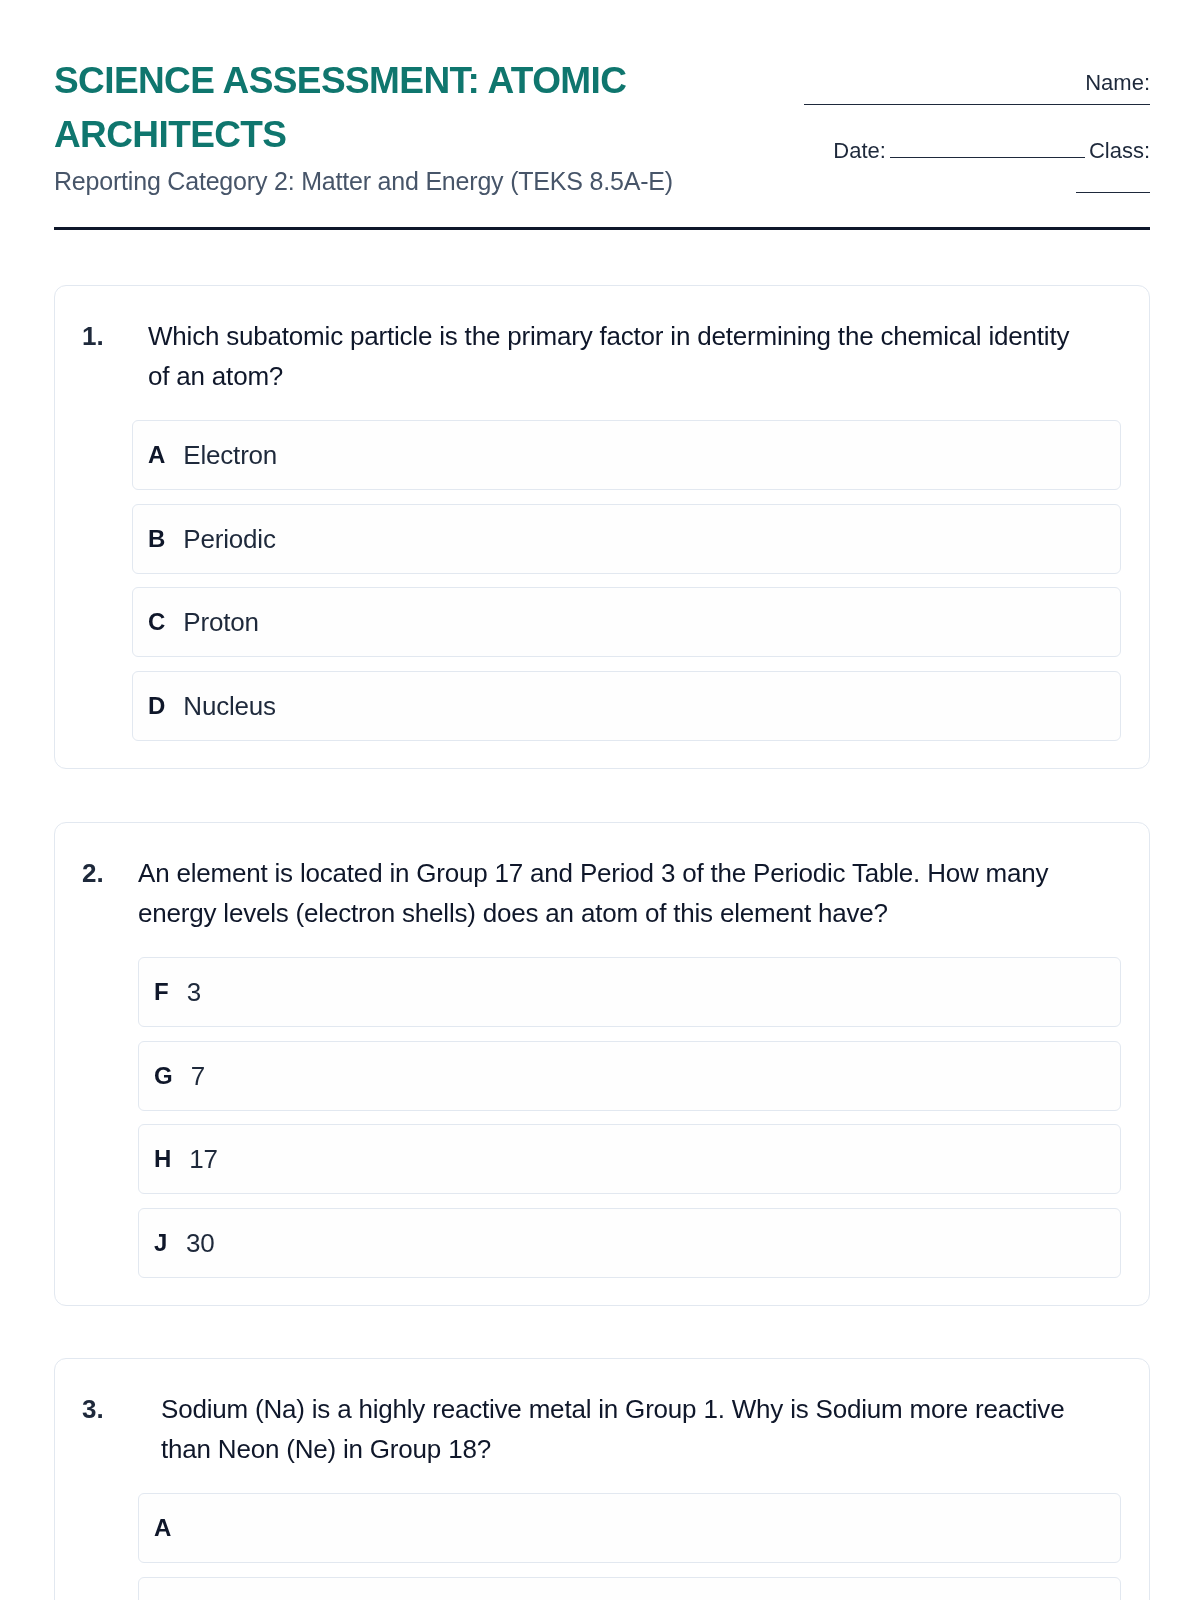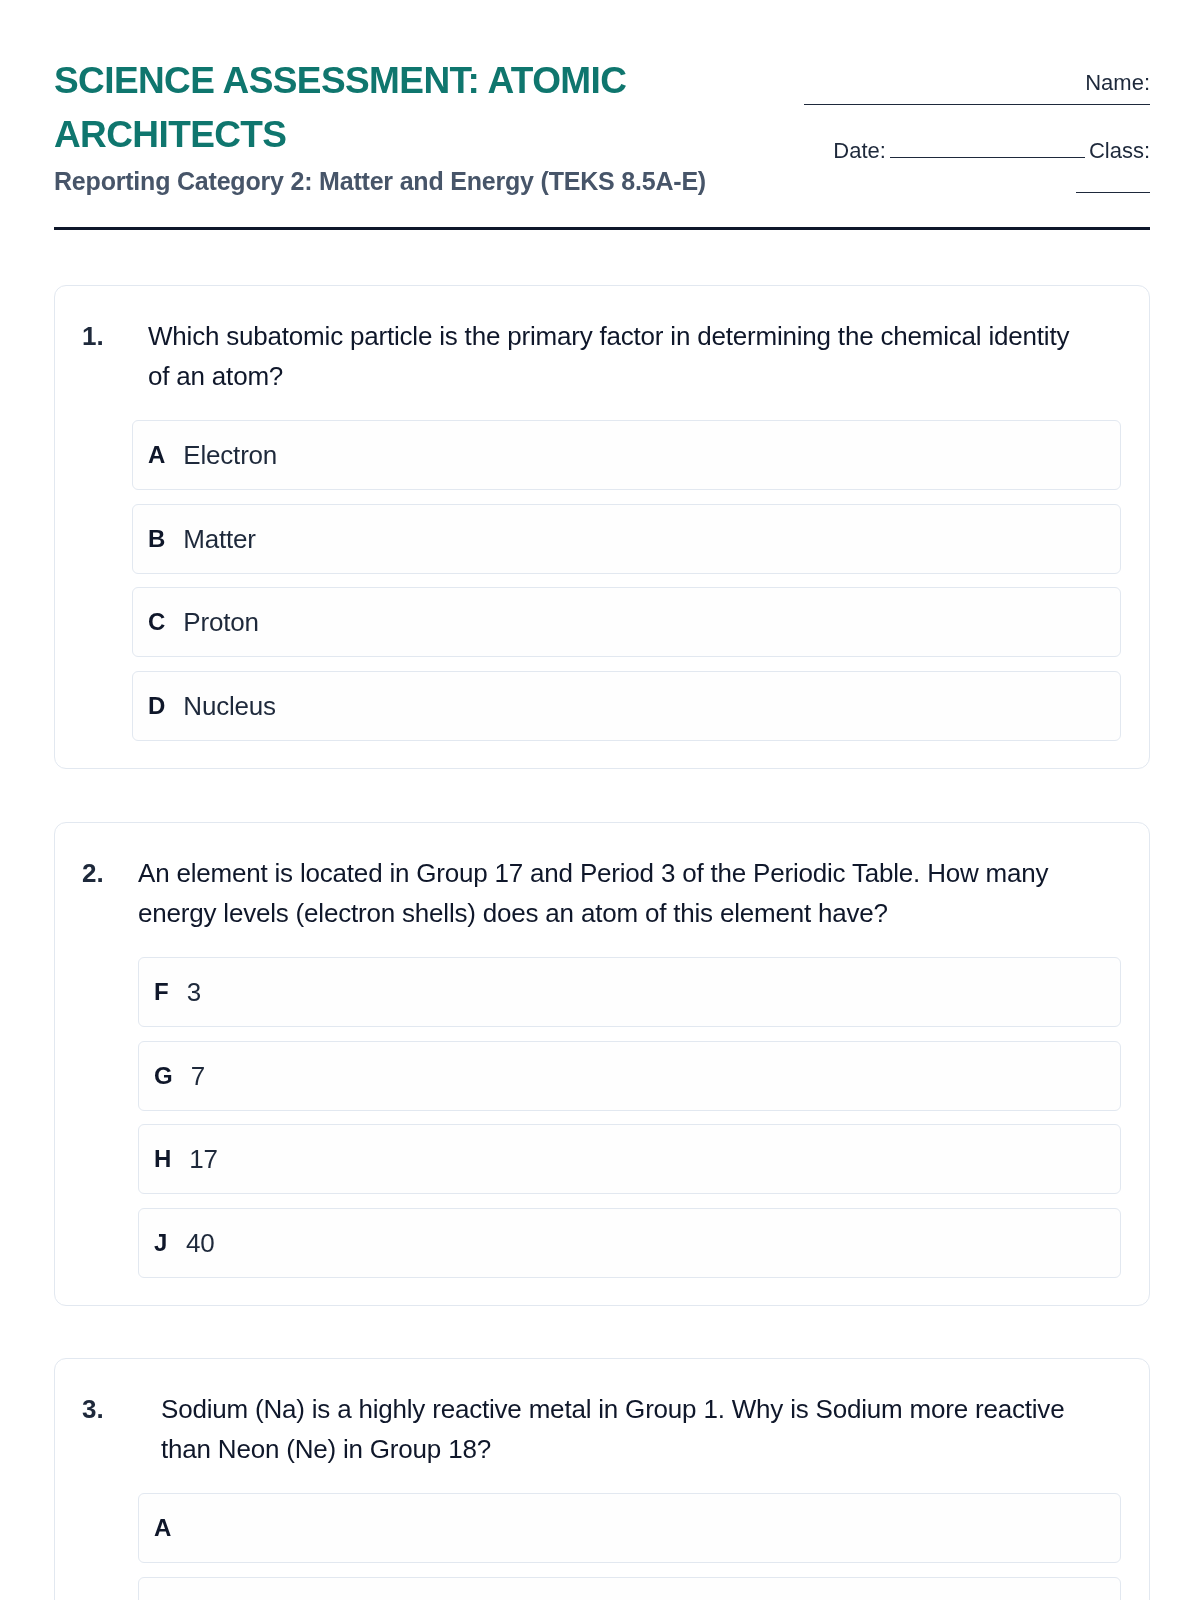--- a/index.html
+++ b/index.html
@@ -1,21 +1,21 @@
 <!DOCTYPE html>
 <html><head>
 <meta charset="utf-8">
 <style>
   * { box-sizing: border-box; margin: 0; padding: 0; }
   html, body { width: 1200px; height: 1600px; overflow: hidden; background: #ffffff; }
   body { font-family: "Liberation Sans", "DejaVu Sans", sans-serif; color: #0f172a; position: relative; }
 
   .header { position: absolute; left: 54px; top: 0; width: 1096px; height: 232px; }
   .title { position: absolute; left: 0; top: 54px; width: 720px; font-size: 37px; font-weight: 700; line-height: 54px; letter-spacing: -0.6px; color: #0f766e; }
-  .subtitle { position: absolute; left: 0; top: 164px; font-size: 25px; color: #475569; line-height: 34px; letter-spacing: -0.2px; font-weight: bold; }
+  .subtitle { position: absolute; left: 0; top: 164px; font-size: 25px; color: #475569; line-height: 34px; letter-spacing: -0.2px; }
   .meta { position: absolute; right: 0; top: 66px; width: 346px; text-align: right; font-size: 22px; line-height: 67px; color: #1e293b; }
   .meta .row1 { position: absolute; right: 0; top: 0; white-space: nowrap; line-height: 34px; }
   .meta .line1 { position: absolute; right: 0; top: 38px; width: 346px; border-bottom: 1.5px solid #1e293b; height: 0; }
   .meta .row2 { position: absolute; right: 0; top: 68px; white-space: nowrap; line-height: 34px; }
   .meta .blank { display: inline-block; width: 195px; border-bottom: 1.5px solid #1e293b; height: 24px; vertical-align: baseline; margin: 0 4px; }
   .meta .line2 { position: absolute; right: 0; top: 126px; width: 74px; border-bottom: 1.5px solid #1e293b; height: 0; }
   .rule { position: absolute; left: 54px; top: 227px; width: 1096px; height: 3px; background: #0f172a; }
 
   .card { position: absolute; left: 54px; width: 1096px; border: 1.5px solid #e2e8f0; border-radius: 12px; background: #ffffff; }
   .q-num { position: absolute; left: 27px; font-size: 26px; font-weight: 700; color: #1e293b; line-height: 40px; }
@@ -43,21 +43,21 @@
 
 <div class="card" style="top:285px;height:484px;">
   <div class="q-num" style="top:30px;">1.</div>
   <div class="q-text" style="left:77px;top:30px;margin-left:16px;">Which subatomic particle is the primary factor in determining the chemical identity of an atom?</div>
   <div class="opt" style="left:77px;top:134px;">
     <span class="letter">A</span>
     <span class="otext">Electron</span>
   </div>
   <div class="opt" style="left:77px;top:218px;">
     <span class="letter">B</span>
-    <span class="otext">Matter</span>
+    <span class="otext">Periodic</span>
   </div>
   <div class="opt" style="left:77px;top:301px;">
     <span class="letter">C</span>
     <span class="otext">Proton</span>
   </div>
   <div class="opt" style="left:77px;top:385px;">
     <span class="letter">D</span>
     <span class="otext">Nucleus</span>
   </div>
 </div>
@@ -72,21 +72,21 @@
   <div class="opt" style="left:83px;top:218px;">
     <span class="letter">G</span>
     <span class="otext">7</span>
   </div>
   <div class="opt" style="left:83px;top:301px;">
     <span class="letter">H</span>
     <span class="otext">17</span>
   </div>
   <div class="opt" style="left:83px;top:385px;">
     <span class="letter">J</span>
-    <span class="otext">40</span>
+    <span class="otext">30</span>
   </div>
 </div>
 
 <div class="card" style="top:1358px;height:320px;">
   <div class="q-num" style="top:30px;">3.</div>
   <div class="q-text" style="left:83px;top:30px;margin-left:23px;">Sodium (Na) is a highly reactive metal in Group 1. Why is Sodium more reactive than Neon (Ne) in Group 18?</div>
   <div class="opt" style="left:83px;top:134px;">
     <span class="letter">A</span>
   </div>
   <div class="opt" style="left:83px;top:218px;">

